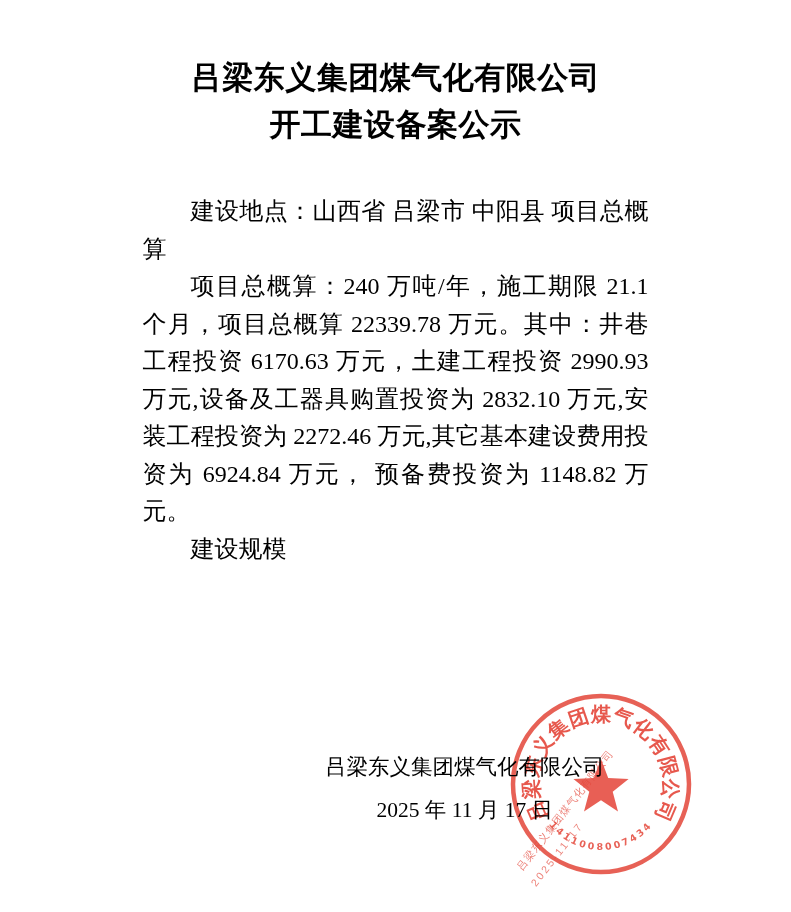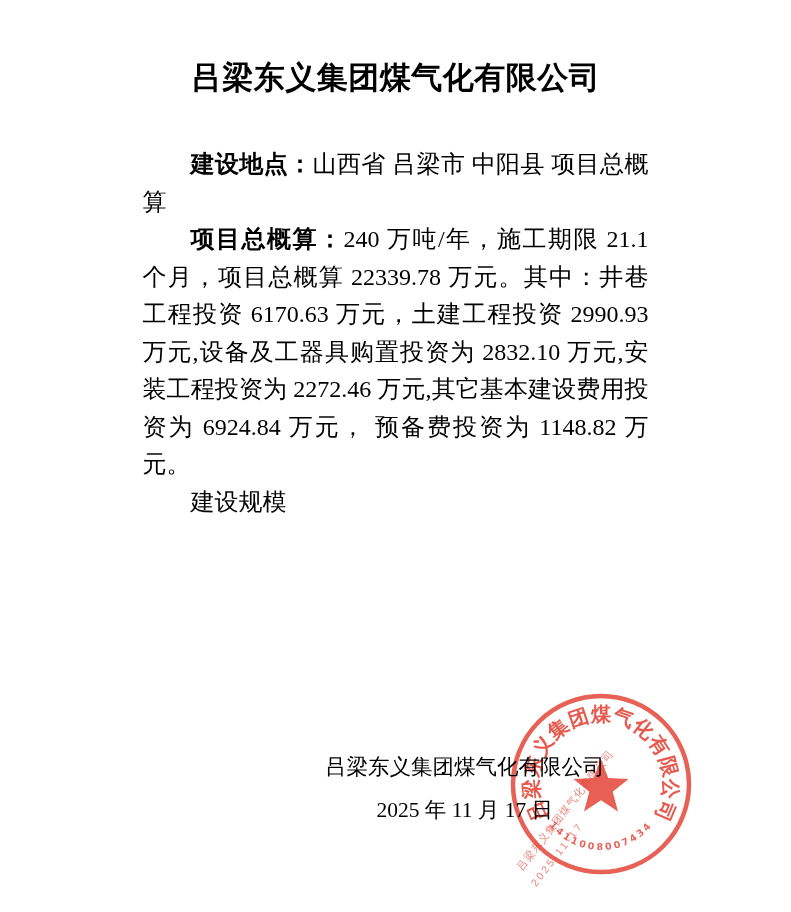--- a/index.html
+++ b/index.html
@@ -24,21 +24,21 @@
   .body-text {
     margin: 45px 78px 0 78px;
     font-size: 24px;
     line-height: 37.5px;
     text-align: justify;
   }
   .body-text p {
     margin: 0;
     text-indent: 2em;
   }
-  .inline-label { font-weight: bold; }
+  .inline-label { font-weight: normal; }
   .signature {
     position: absolute;
     top: 752px;
     right: 122px;
     text-align: center;
     font-size: 21.5px;
   }
   .signature .company { line-height: 30px; }
   .signature .date { margin-top: 13px; line-height: 30px; }
   
@@ -79,20 +79,21 @@
   .seal-stamp.l1 { left: 8px;  top: 176px; transform: rotate(-52deg); letter-spacing: 1px; }
   .seal-stamp.l2 { left: 22px; top: 192px; transform: rotate(-52deg); letter-spacing: 2.5px; }
 </style>
 </head>
 <body>
 
 <div class="page">
 
   <div class="title">
     <div>吕梁东义集团煤气化有限公司</div>
+    <div>开工建设备案公示</div>
   </div>
 
   <div class="body-text">
     <p><span class="inline-label">建设地点：</span><span>山西省 吕梁市 中阳县 项目总概算</span></p>
     <p><span class="inline-label">项目总概算：</span><span>240 万吨/年，施工期限 21.1 个月，项目总概算 22339.78 万元。其中：井巷工程投资 6170.63 万元，土建工程投资 2990.93 万元,设备及工器具购置投资为 2832.10 万元,安装工程投资为 2272.46 万元,其它基本建设费用投资为 6924.84 万元， 预备费投资为 1148.82 万元。</span></p>
     <p>建设规模</p>
   </div>
 
   <div class="signature">
     <div class="company">吕梁东义集团煤气化有限公司</div>

